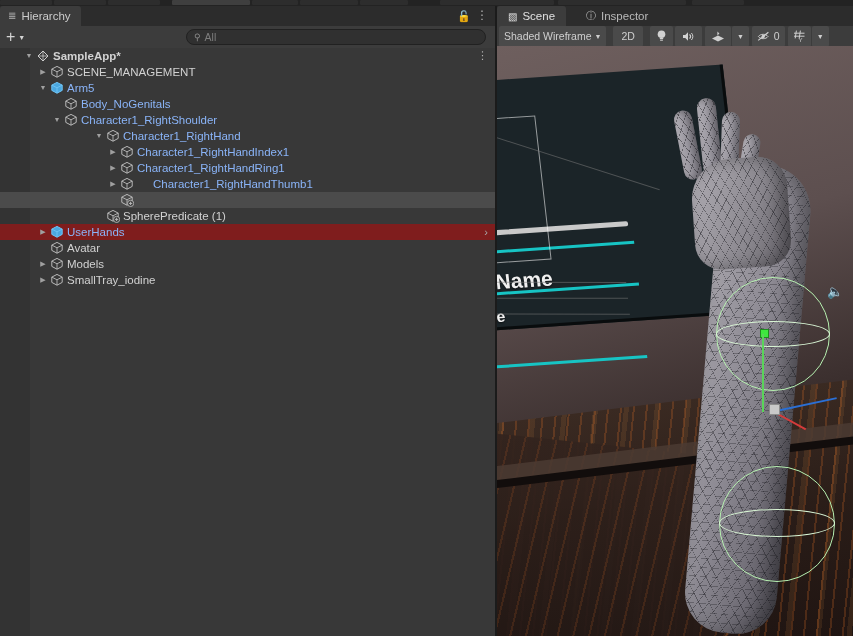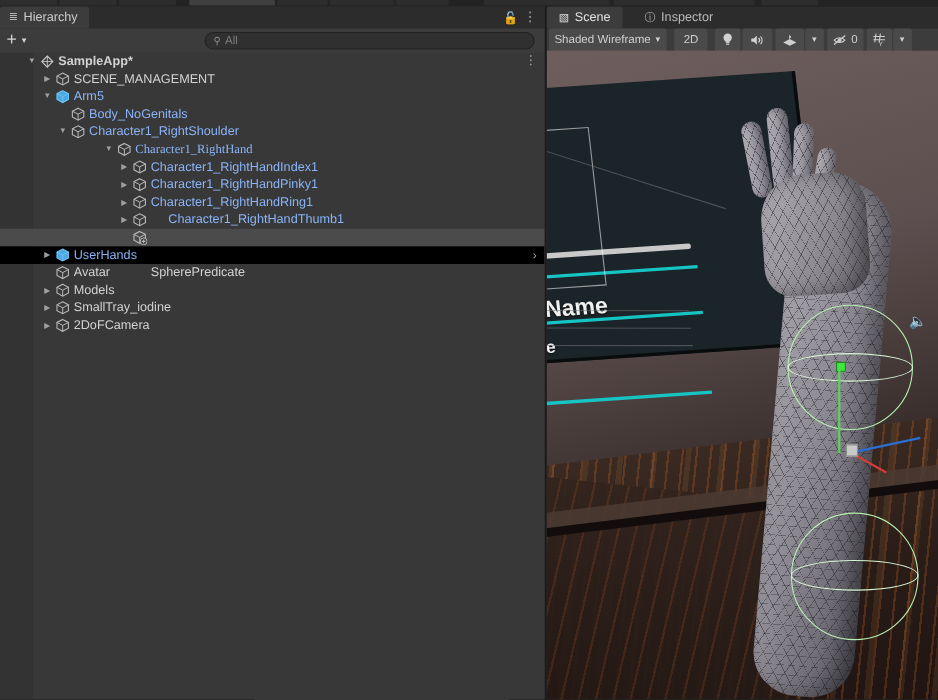--- a/index.html
+++ b/index.html
@@ -43,21 +43,21 @@
   .searchbox .sph { font-size:10.5px; color:#7d7d7d; }
 
   .treewrap { position:relative; height:588px; background:#383838; overflow:hidden; }
   .gutter { position:absolute; left:0; top:0; width:30px; height:588px; background:#333333; }
 
   .row {
     position:relative; height:16px; display:flex; align-items:center;
     font-size:11.5px; white-space:nowrap; color:#c8c8c8;
   }
   .row.sel { background:#4b4b4b; }
-  .row.alt { background:#000000; }
+  .row.alt { background:#7f1d1d; }
   .row .arrow {
     position:absolute; width:10px; text-align:center; font-size:7px; color:#a0a0a0; top:4px;
   }
   .row .ico { position:absolute; width:14px; height:14px; top:1px; }
   .row .lbl { position:absolute; top:2px; }
   .row .kebab-r { position:absolute; right:7px; top:1px; color:#b0b0b0; font-size:11px; line-height:13px; }
   .row .chev-r { position:absolute; right:7px; top:1px; color:#a9a9a9; font-size:11px; line-height:14px;}
   .blue { color:#8ab4f8; }
   .white { color:#d2d2d2; }
 
@@ -252,73 +252,74 @@
             <span class="lbl blue" style="left: 81px;">Character1_RightShoulder</span>
           </div>
           <div class="row">
             <span class="arrow" style="left: 94px;">▼</span>
             <span class="ico" style="left: 106px;">
               <svg class="cube" width="14" height="14" viewBox="0 0 14 14">
                 <path d="M7 1.4 L12.2 4.1 V9.4 L7 12.2 L1.8 9.4 V4.1 Z" fill="none" stroke="#b9b9b9" stroke-width="1"></path>
                 <path d="M1.8 4.1 L7 6.8 L12.2 4.1 M7 6.8 V12.2" fill="none" stroke="#b9b9b9" stroke-width="0.9"></path>
               </svg>
             </span>
-            <span class="lbl blue" style="left: 123px; font-family: Liberation Serif, serif;">Character1_RightHand</span>
+            <span class="lbl blue" style="left: 123px;">Character1_RightHand</span>
           </div>
           <div class="row">
             <span class="arrow" style="left: 108px;">▶</span>
             <span class="ico" style="left: 120px;">
               <svg class="cube" width="14" height="14" viewBox="0 0 14 14">
                 <path d="M7 1.4 L12.2 4.1 V9.4 L7 12.2 L1.8 9.4 V4.1 Z" fill="none" stroke="#b9b9b9" stroke-width="1"></path>
                 <path d="M1.8 4.1 L7 6.8 L12.2 4.1 M7 6.8 V12.2" fill="none" stroke="#b9b9b9" stroke-width="0.9"></path>
               </svg>
             </span>
             <span class="lbl blue" style="left: 137px;">Character1_RightHandIndex1</span>
           </div>
           <div class="row">
             <span class="arrow" style="left: 108px;">▶</span>
             <span class="ico" style="left: 120px;">
               <svg class="cube" width="14" height="14" viewBox="0 0 14 14">
                 <path d="M7 1.4 L12.2 4.1 V9.4 L7 12.2 L1.8 9.4 V4.1 Z" fill="none" stroke="#b9b9b9" stroke-width="1"></path>
                 <path d="M1.8 4.1 L7 6.8 L12.2 4.1 M7 6.8 V12.2" fill="none" stroke="#b9b9b9" stroke-width="0.9"></path>
               </svg>
             </span>
-            <span class="lbl blue" style="left: 137px;">Character1_RightHandPinky1</span>
+            <span class="lbl blue" style="left: 137px;">Character1_RightHandRing1</span>
           </div>
           <div class="row">
             <span class="arrow" style="left: 108px;">▶</span>
             <span class="ico" style="left: 120px;">
               <svg class="cube" width="14" height="14" viewBox="0 0 14 14">
                 <path d="M7 1.4 L12.2 4.1 V9.4 L7 12.2 L1.8 9.4 V4.1 Z" fill="none" stroke="#b9b9b9" stroke-width="1"></path>
                 <path d="M1.8 4.1 L7 6.8 L12.2 4.1 M7 6.8 V12.2" fill="none" stroke="#b9b9b9" stroke-width="0.9"></path>
               </svg>
             </span>
-            <span class="lbl blue" style="left: 137px;">Character1_RightHandRing1</span>
-          </div>
-          <div class="row">
-            <span class="arrow" style="left: 108px;">▶</span>
-            <span class="ico" style="left: 120px;">
-              <svg class="cube" width="14" height="14" viewBox="0 0 14 14">
-                <path d="M7 1.4 L12.2 4.1 V9.4 L7 12.2 L1.8 9.4 V4.1 Z" fill="none" stroke="#b9b9b9" stroke-width="1"></path>
-                <path d="M1.8 4.1 L7 6.8 L12.2 4.1 M7 6.8 V12.2" fill="none" stroke="#b9b9b9" stroke-width="0.9"></path>
-              </svg>
-            </span>
             <span class="lbl blue" style="left: 153px;">Character1_RightHandThumb1</span>
           </div>
           <div class="row sel">
             <span class="ico" style="left: 120px;">
               <svg class="cube" width="14" height="14" viewBox="0 0 14 14">
                 <path d="M7 1.4 L12.2 4.1 V9.4 L7 12.2 L1.8 9.4 V4.1 Z" fill="none" stroke="#b9b9b9" stroke-width="1"></path>
                 <path d="M1.8 4.1 L7 6.8 L12.2 4.1 M7 6.8 V12.2" fill="none" stroke="#b9b9b9" stroke-width="0.9"></path>
                 <circle cx="10.6" cy="10.4" r="3.1" fill="#3b3b3b" stroke="#b9b9b9" stroke-width="0.9"></circle>
                 <path d="M10.6 8.7 V12.1 M8.9 10.4 H12.3" stroke="#b9b9b9" stroke-width="1"></path>
               </svg>
             </span>
             <span class="lbl white" style="left: 137px; margin-top: 32px;">SpherePredicate</span>
           </div>
+          <div class="row">
+            <span class="ico" style="left: 106px;">
+              <svg class="cube" width="14" height="14" viewBox="0 0 14 14">
+                <path d="M7 1.4 L12.2 4.1 V9.4 L7 12.2 L1.8 9.4 V4.1 Z" fill="none" stroke="#b9b9b9" stroke-width="1"></path>
+                <path d="M1.8 4.1 L7 6.8 L12.2 4.1 M7 6.8 V12.2" fill="none" stroke="#b9b9b9" stroke-width="0.9"></path>
+                <circle cx="10.6" cy="10.4" r="3.1" fill="#3b3b3b" stroke="#b9b9b9" stroke-width="0.9"></circle>
+                <path d="M10.6 8.7 V12.1 M8.9 10.4 H12.3" stroke="#b9b9b9" stroke-width="1"></path>
+              </svg>
+            </span>
+            <span class="lbl white" style="left: 123px;">SpherePredicate (1)</span>
+          </div>
           <div class="row alt">
             <span class="arrow" style="left: 38px;">▶</span>
             <span class="ico" style="left: 50px;">
               <svg class="cube" width="14" height="14" viewBox="0 0 14 14">
                 <path d="M7 1.4 L12.2 4.1 V9.4 L7 12.2 L1.8 9.4 V4.1 Z" fill="#4ba8e0" stroke="#6fc4f5" stroke-width="1"></path>
                 <path d="M1.8 4.1 L7 6.8 L12.2 4.1 M7 6.8 V12.2" fill="none" stroke="#6fc4f5" stroke-width="0.9"></path>
               </svg>
             </span>
             <span class="lbl blue" style="left: 67px;">UserHands</span>
             <span class="chev-r">›</span>
@@ -344,30 +345,20 @@
           </div>
           <div class="row">
             <span class="arrow" style="left: 38px;">▶</span>
             <span class="ico" style="left: 50px;">
               <svg class="cube" width="14" height="14" viewBox="0 0 14 14">
                 <path d="M7 1.4 L12.2 4.1 V9.4 L7 12.2 L1.8 9.4 V4.1 Z" fill="none" stroke="#b9b9b9" stroke-width="1"></path>
                 <path d="M1.8 4.1 L7 6.8 L12.2 4.1 M7 6.8 V12.2" fill="none" stroke="#b9b9b9" stroke-width="0.9"></path>
               </svg>
             </span>
             <span class="lbl white" style="left: 67px;">SmallTray_iodine</span>
-          </div>
-          <div class="row">
-            <span class="arrow" style="left: 38px;">▶</span>
-            <span class="ico" style="left: 50px;">
-              <svg class="cube" width="14" height="14" viewBox="0 0 14 14">
-                <path d="M7 1.4 L12.2 4.1 V9.4 L7 12.2 L1.8 9.4 V4.1 Z" fill="none" stroke="#b9b9b9" stroke-width="1"></path>
-                <path d="M1.8 4.1 L7 6.8 L12.2 4.1 M7 6.8 V12.2" fill="none" stroke="#b9b9b9" stroke-width="0.9"></path>
-              </svg>
-            </span>
-            <span class="lbl white" style="left: 67px;">2DoFCamera</span>
           </div>
         </div>
     </div>
   </div>
 
   <div class="scene">
 
     <div class="scene-tabbar">
       <div class="s-tab active" style="left:0;">
 

